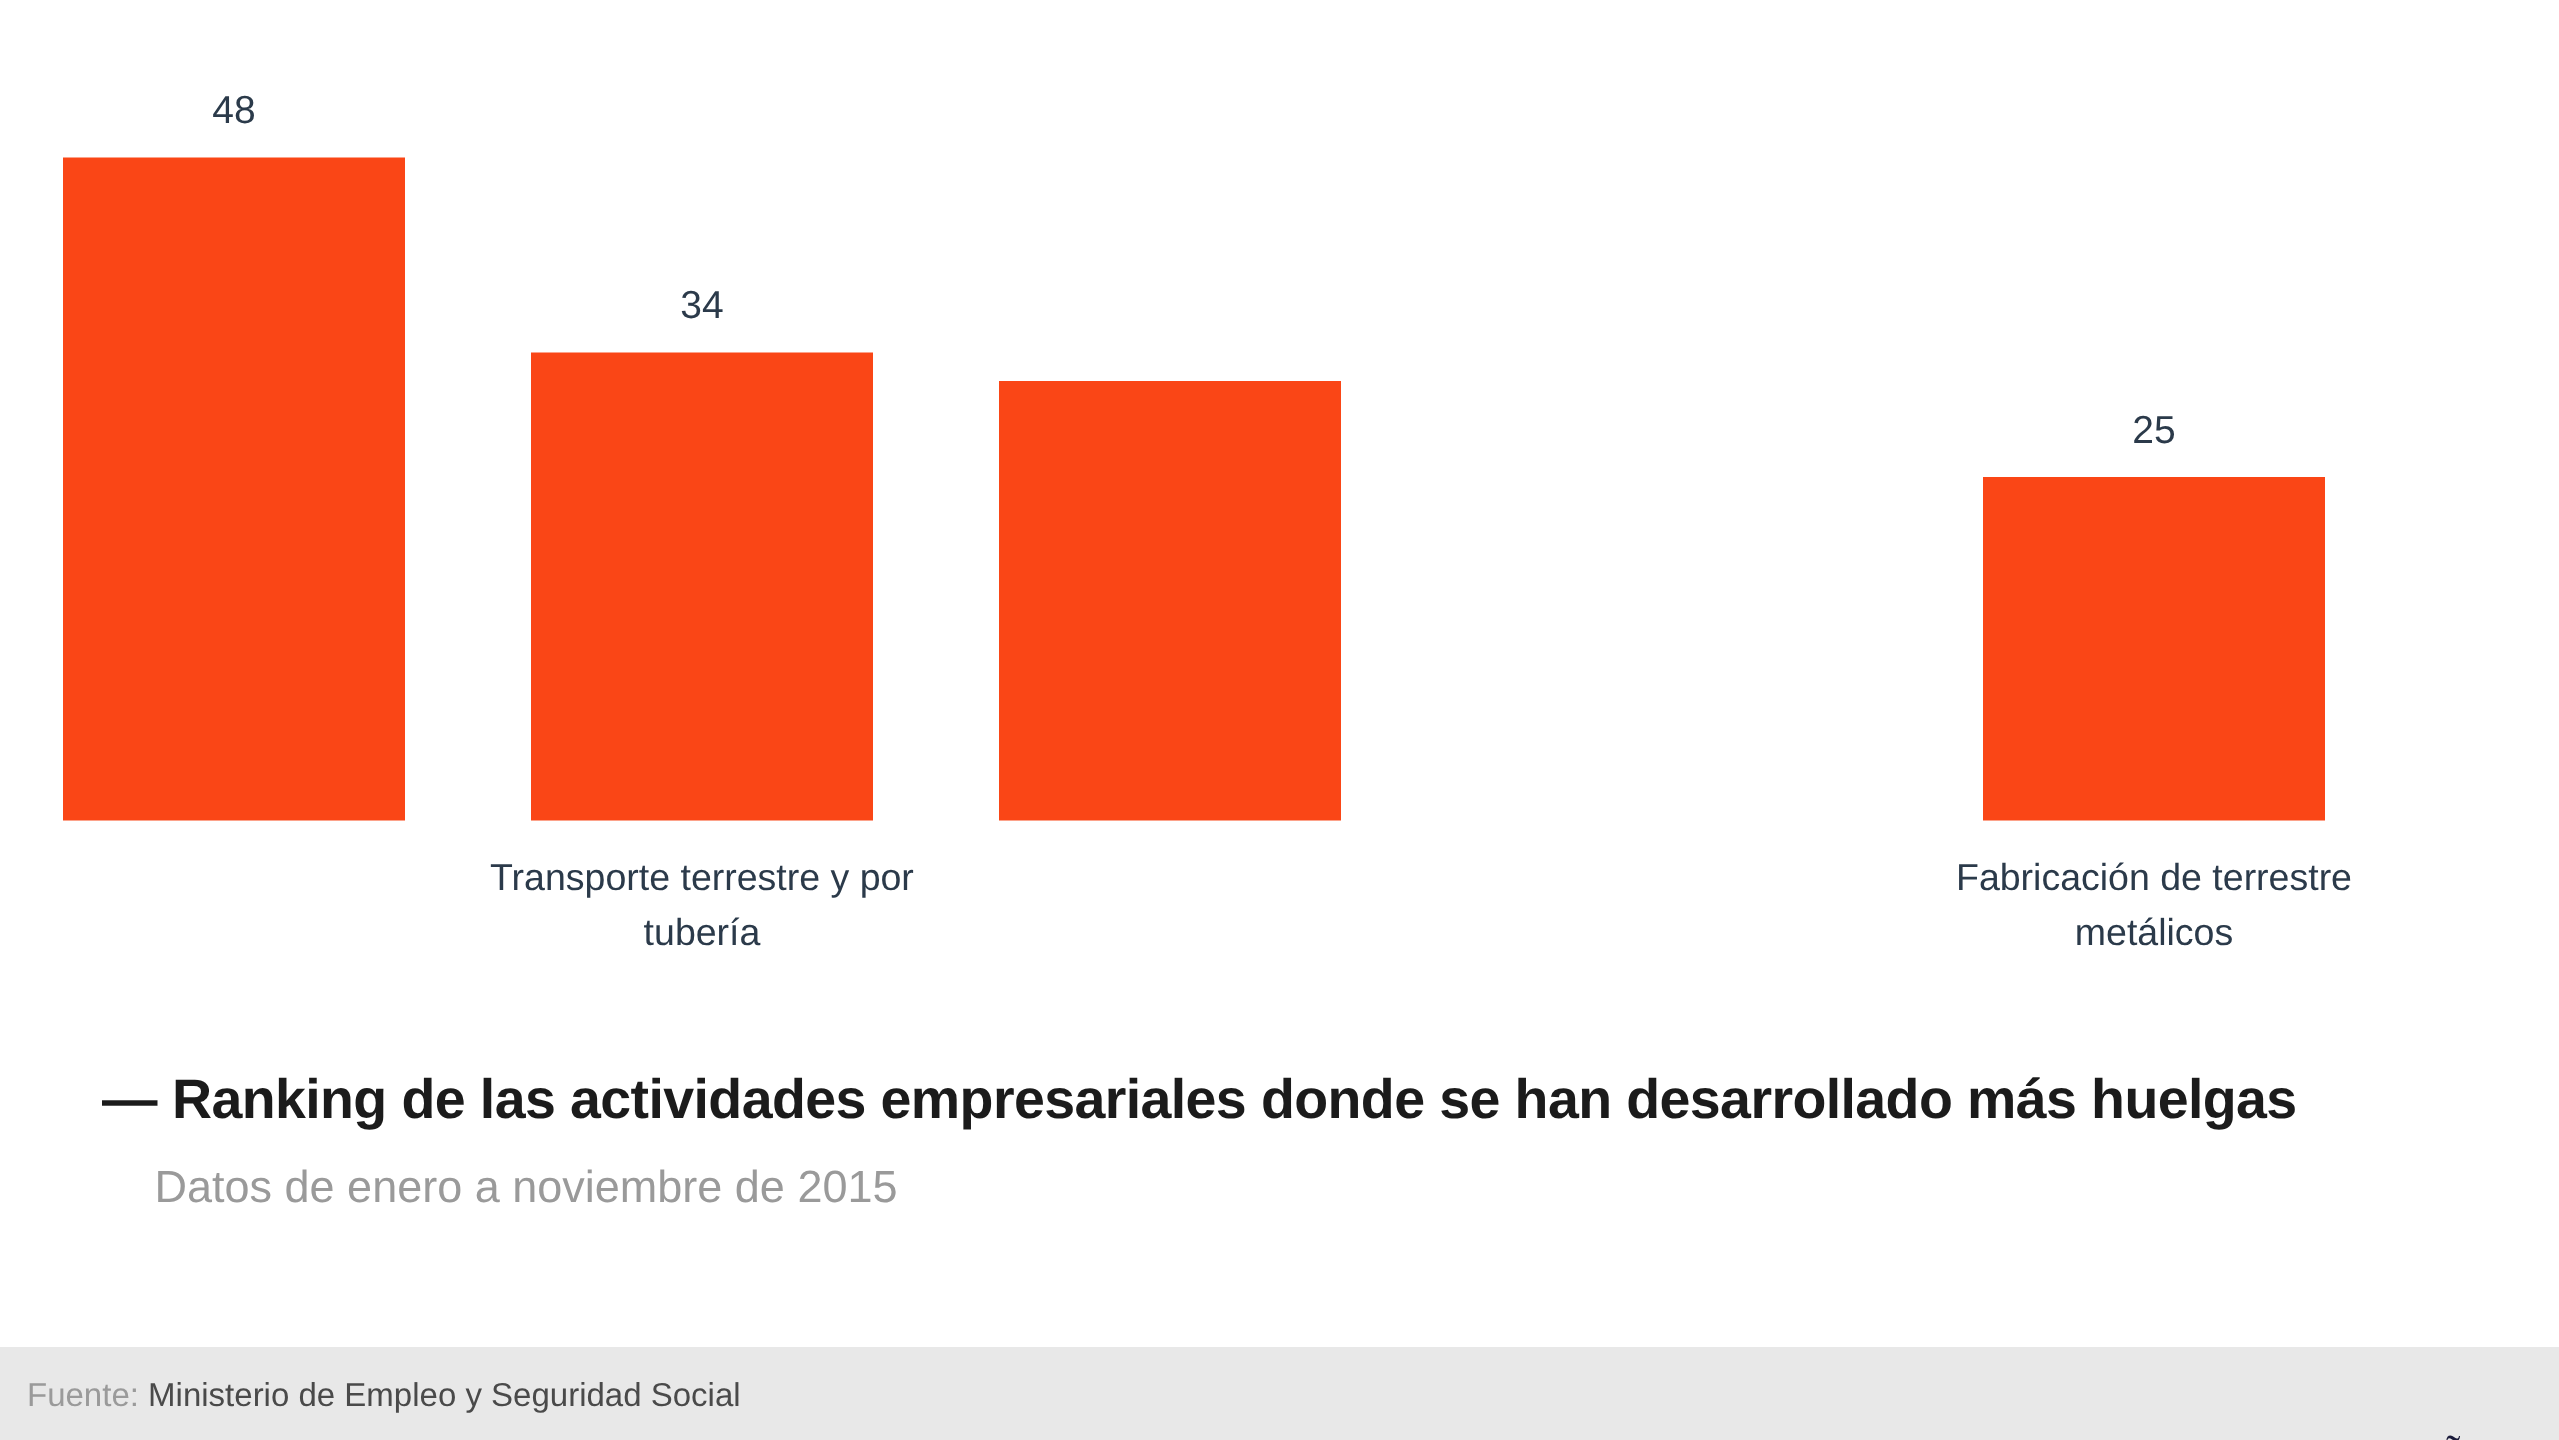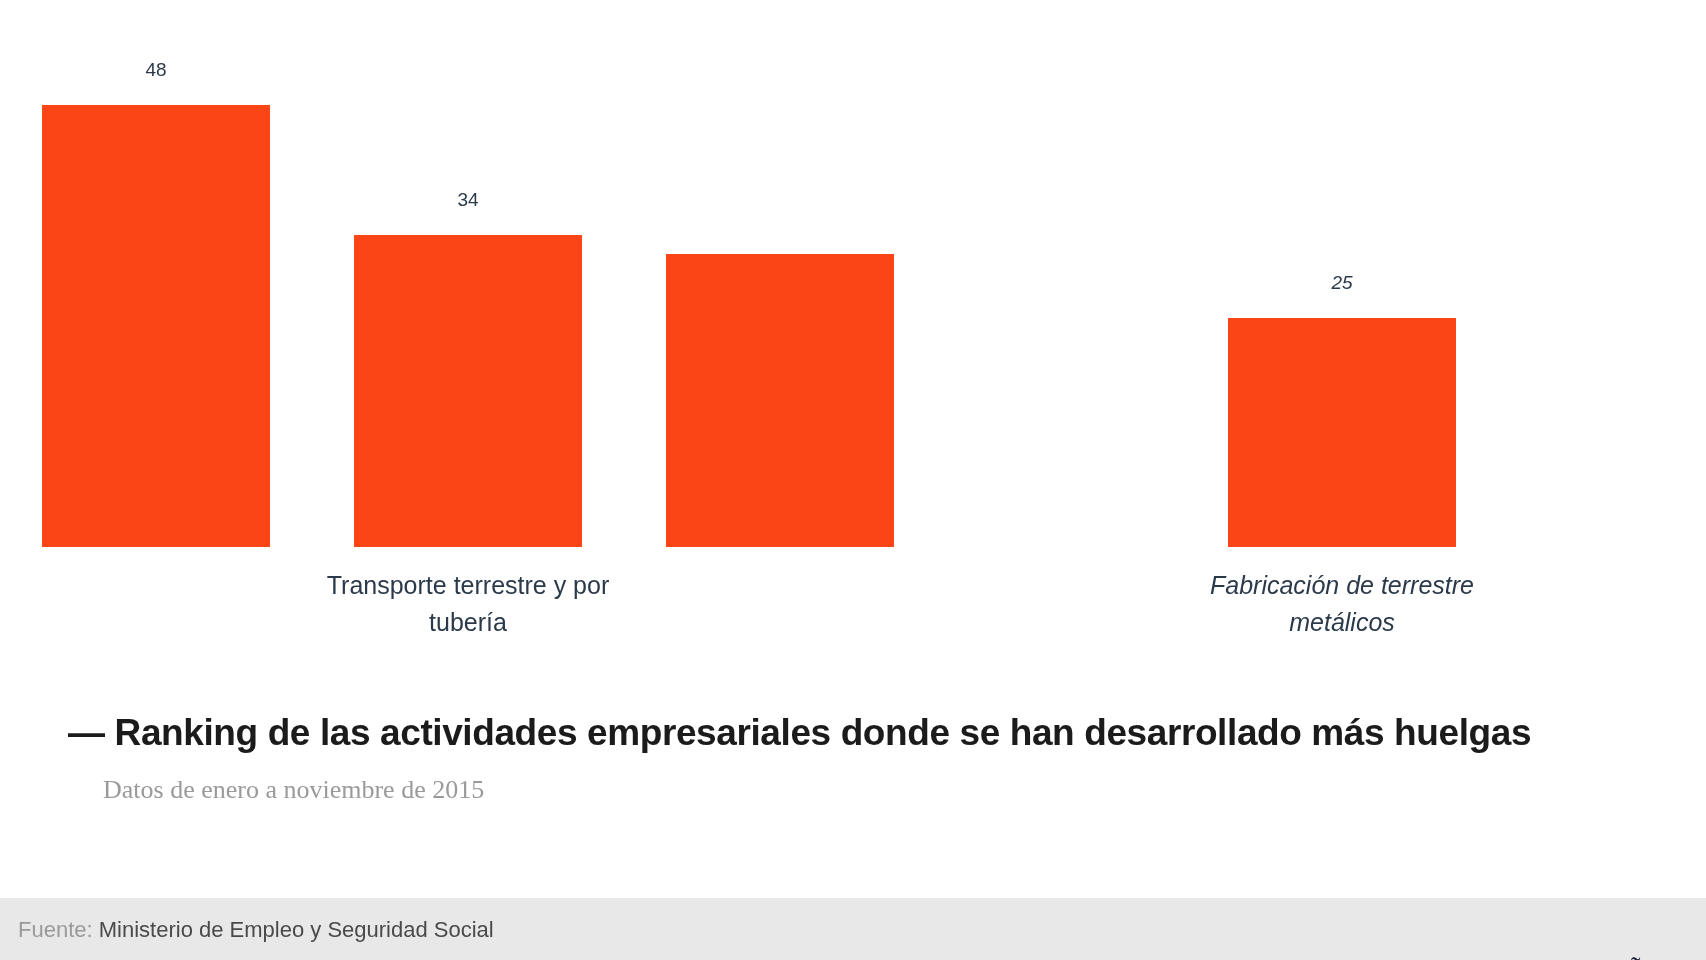--- a/index.html
+++ b/index.html
@@ -29,21 +29,21 @@
     position: absolute;
     bottom: 0;
     width: 312px;           
     height: 700px;
   }
 
   .bar-value {
     position: absolute;
     width: 100%;
     text-align: center;
-    font-size: 19px;
+    font-size: 26px;
     color: #2b3a4a;
     font-family: "Liberation Sans", sans-serif;
     line-height: 1;
   }
 
   .bar-rect {
     position: absolute;
     left: 42px;
     width: 228px;
     background: #FA4616;
@@ -83,24 +83,24 @@
   }
   #chart-title .dash {
     display: inline-block;
     margin-right: 10px;
   }
 
   #chart-subtitle {
     position: absolute;
     left: 103px;
     top: 75px;
-    font-size: 26px;
+    font-size: 30px;
     color: #9a9a9a;
     white-space: nowrap;
-    font-family: Liberation Serif, serif;
+    font-family: Liberation Sans, sans-serif;
   }
 
   
   #footer {
     position: absolute;
     left: 0;
     top: 898px;
     width: 1706px;
     height: 76px;
     background: #e8e8e8;
@@ -143,21 +143,21 @@
     <div class="bar-value" style="top:190px;">34</div>
     <div class="bar-rect" style="height:312px;"></div>
     <div class="bar-label">Transporte terrestre y por tubería</div>
   </div>
 
   <div class="bar-group" style="left:624px;">
     <div class="bar-rect" style="height:293px;"></div>
   </div>
 
 
-  <div class="bar-group" style="left:1186px;font-style:italic;">
+  <div class="bar-group" style="left:1280px;">
     <div class="bar-value" style="top:273px;">25</div>
     <div class="bar-rect" style="height:229px;"></div>
     <div class="bar-label">Fabricación de terrestre metálicos</div>
   </div>
 
 </div>
 
 <div id="title-block">
   <div id="chart-title">
     <span class="dash">—</span><span>Ranking de las actividades empresariales donde se han desarrollado más huelgas</span>

